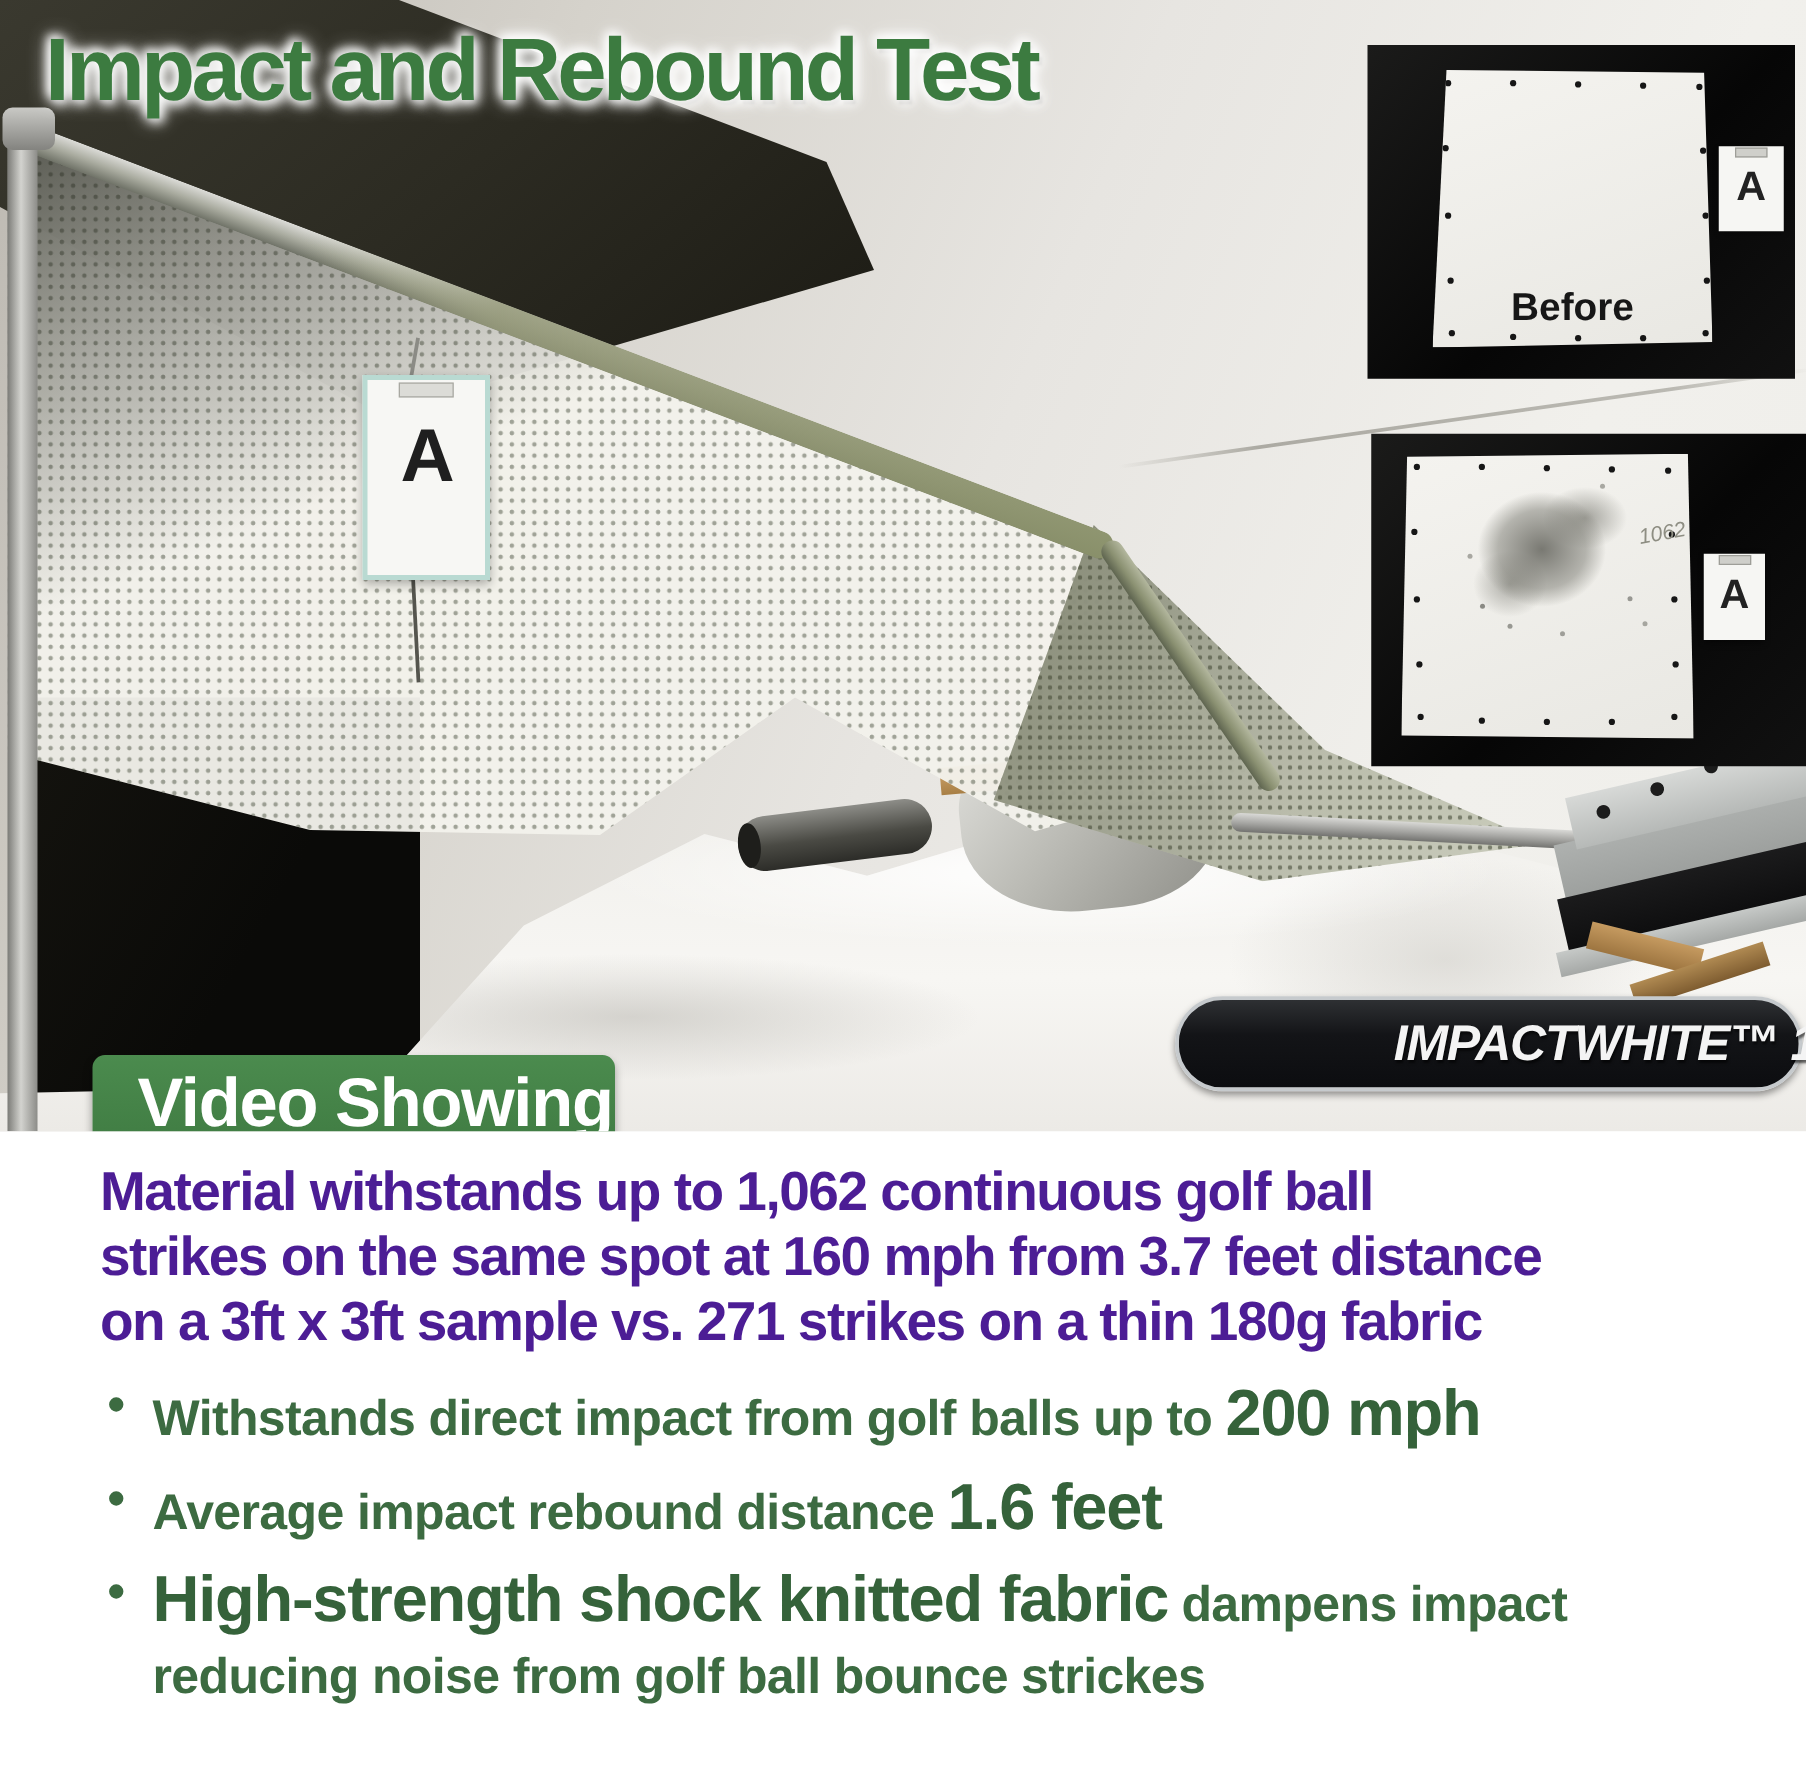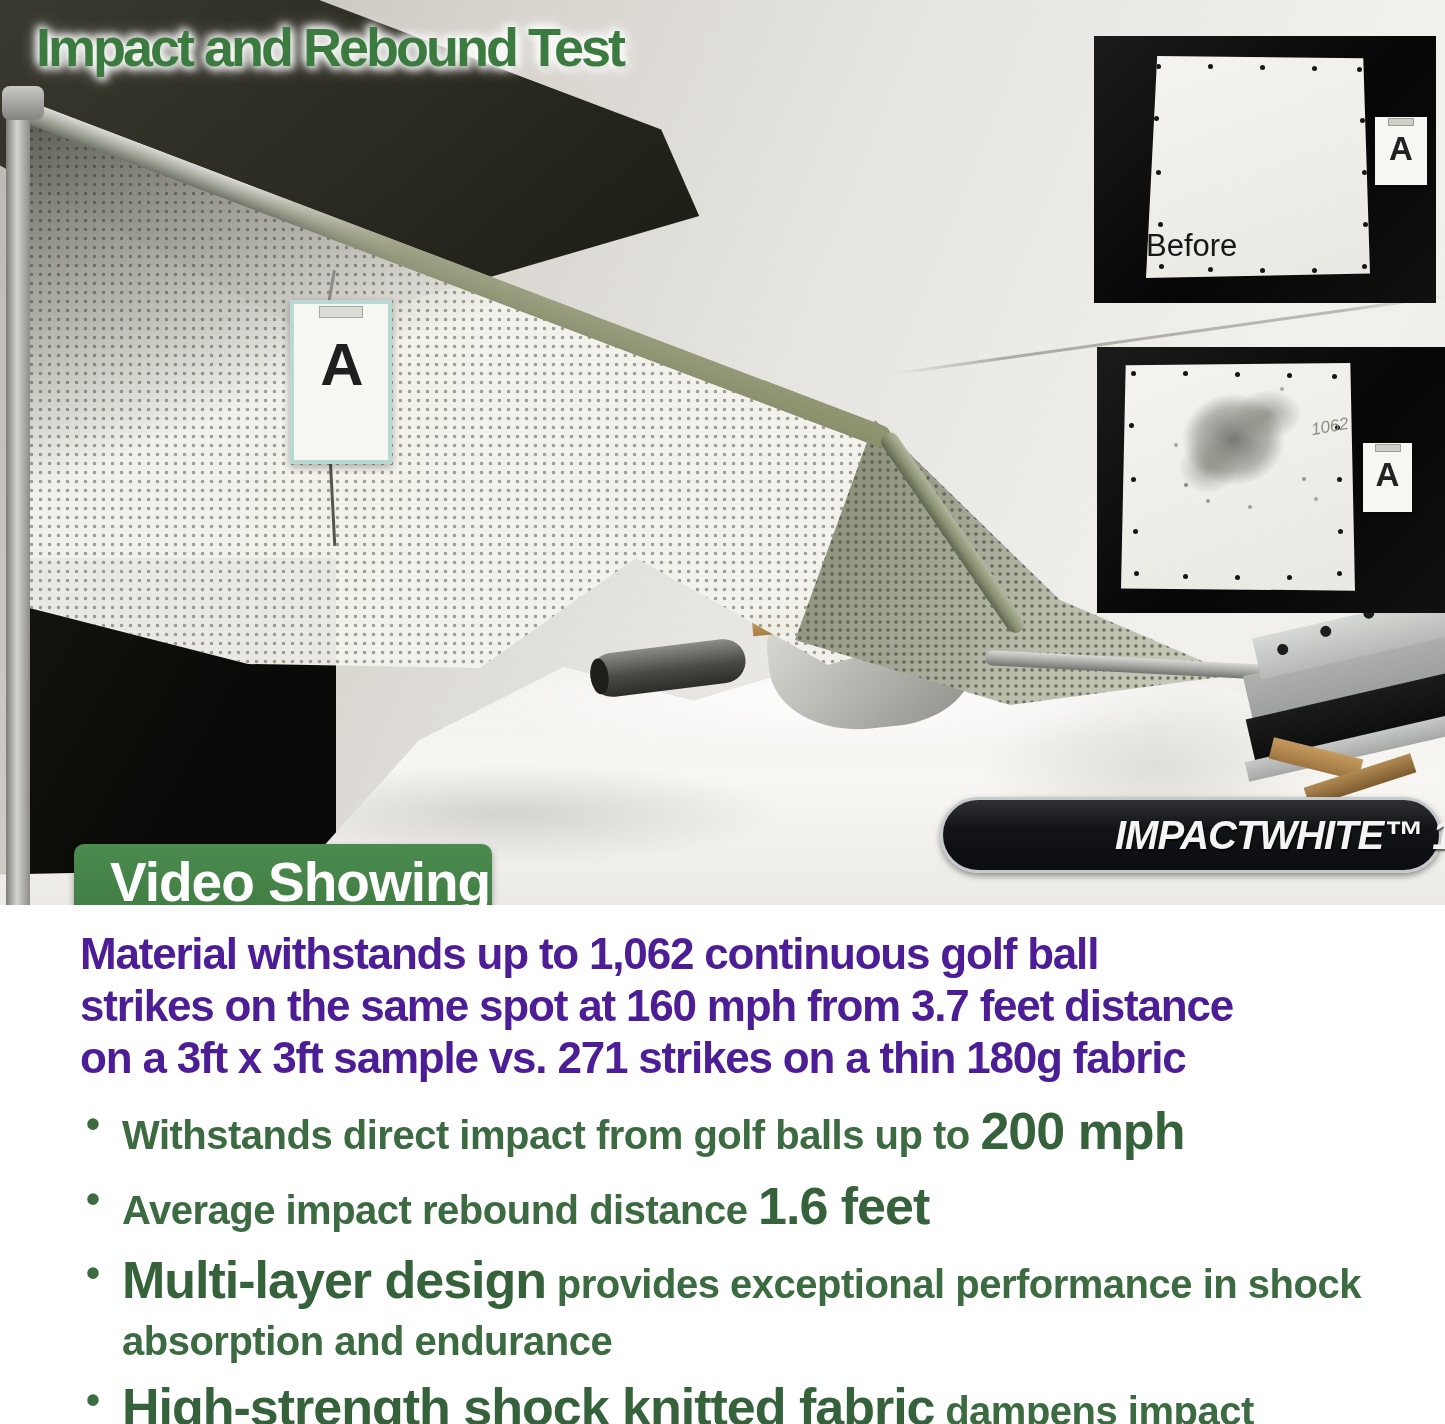--- a/index.html
+++ b/index.html
@@ -103,43 +103,43 @@
   .sample{position:absolute;background:linear-gradient(160deg,#f4f3ef,#e9e8e3);}
   .inset-before .sample{left:52px;top:20px;width:224px;height:222px;
          clip-path:polygon(5% 0,97% 1%,100% 98%,0 100%);}
   .inset-after .sample{left:24px;top:16px;width:234px;height:230px;
          clip-path:polygon(2% 1%,98% 0,100% 99%,0 98%);}
   .grommets{position:absolute;left:10px;top:8px;width:5px;height:5px;border-radius:50%;background:#161616;
          box-shadow:52px 0 0 #161616,104px 1px 0 #161616,156px 2px 0 #161616,201px 3px 0 #161616,
          -2px 52px 0 #161616,0 106px 0 #161616,2px 158px 0 #161616,3px 200px 0 #161616,
          204px 54px 0 #161616,206px 106px 0 #161616,207px 158px 0 #161616,206px 200px 0 #161616,
          52px 203px 0 #161616,104px 204px 0 #161616,156px 204px 0 #161616;}
-  .sample-label{position:absolute;left:0;right:0;bottom:14px;text-align:left;
-         font-size:31px;font-weight:400;color:#171717;margin-top:12px;}
+  .sample-label{position:absolute;left:0;right:0;bottom:14px;text-align:center;
+         font-size:31px;font-weight:700;color:#171717;margin-top:12px;}
   .impact-blob{position:absolute;left:45px;top:16px;width:150px;height:126px;
          background:
            radial-gradient(closest-side at 45% 48%,rgba(100,100,93,.85),rgba(120,120,112,.5) 52%,rgba(130,130,122,0) 76%),
            radial-gradient(closest-side at 68% 28%,rgba(108,108,100,.6),rgba(108,108,100,0) 70%),
            radial-gradient(closest-side at 28% 70%,rgba(112,112,104,.55),rgba(112,112,104,0) 70%);}
   .impact-blob::after{content:"";position:absolute;left:18px;top:104px;width:4px;height:4px;border-radius:50%;
          background:rgba(95,95,88,.7);
          box-shadow:118px -6px 0 rgba(95,95,88,.6),130px 14px 0 rgba(95,95,88,.5),22px 16px 0 rgba(95,95,88,.6),
          64px 22px 0 rgba(95,95,88,.55),96px -96px 0 rgba(95,95,88,.5),-10px -40px 0 rgba(95,95,88,.5);}
   .handwritten{position:absolute;right:6px;top:54px;font-style:italic;font-size:17px;color:#8e8e83;transform:rotate(-10deg);}
   .mini-clipboard{position:absolute;background:#f6f6f3;box-shadow:0 2px 5px rgba(0,0,0,.45);}
   .inset-before .mini-clipboard{left:281px;top:81px;width:52px;height:68px;}
   .inset-after .mini-clipboard{left:266px;top:96px;width:49px;height:69px;}
   .mini-clipboard .clip{position:absolute;left:50%;top:1px;transform:translateX(-50%);width:24px;height:6px;
          background:#cfcfca;border:1px solid #9e9e98;}
   .mini-clipboard .tag-letter{position:absolute;left:0;right:0;top:13px;text-align:center;
          font-size:33px;font-weight:800;color:#222;}
 
   
   .title{position:absolute;left:36px;top:16px;z-index:10;white-space:nowrap;
-         font-size:54px;font-weight:800;letter-spacing:-3px;color:#3c7b40;
+         font-size:71px;font-weight:800;letter-spacing:-3px;color:#3c7b40;
          text-shadow:0 0 10px rgba(255,255,255,.95),0 0 18px rgba(255,255,255,.9),
                      3px 3px 9px rgba(255,255,255,.9),-3px -3px 8px rgba(255,255,255,.8),
                      2px 3px 2px rgba(70,70,70,.25);}
   .video-badge{position:absolute;left:74px;top:844px;width:418px;height:78px;z-index:9;
          background:linear-gradient(180deg,#4b8b4e,#3f7b42);border-radius:10px;
          box-shadow:0 4px 7px rgba(0,0,0,.35);
          color:#fff;font-size:55px;font-weight:800;letter-spacing:-1px;line-height:76px;padding-left:36px;
          box-sizing:border-box;white-space:nowrap;}
   .product-badge{position:absolute;left:940px;top:797px;width:502px;height:76px;z-index:9;
          background:linear-gradient(180deg,#2e3033,#131417 40%,#0c0d10);
@@ -244,17 +244,16 @@
 
   <p class="lede">
     <span class="line">Material withstands up to 1,062 continuous golf ball</span>
     <span class="line">strikes on the same spot at 160 mph from 3.7 feet distance</span>
     <span class="line">on a 3ft x 3ft sample vs. 271 strikes on a thin 180g fabric</span>
   </p>
 
   <ul class="bullets">
     <li><span class="seg">Withstands direct impact from golf balls up to </span><span class="seg strong">200 mph</span></li>
     <li><span class="seg">Average impact rebound distance </span><span class="seg strong">1.6 feet</span></li>
-    <li><span class="seg strong">Multi-layer design</span><span class="seg"> provides exceptional performance in shock absorption and endurance</span></li>
     <li><span class="seg strong">High-strength shock knitted fabric</span><span class="seg"> dampens impact reducing noise from golf ball bounce strickes</span></li>
   </ul>
 
 </div>
 
 </body></html>

